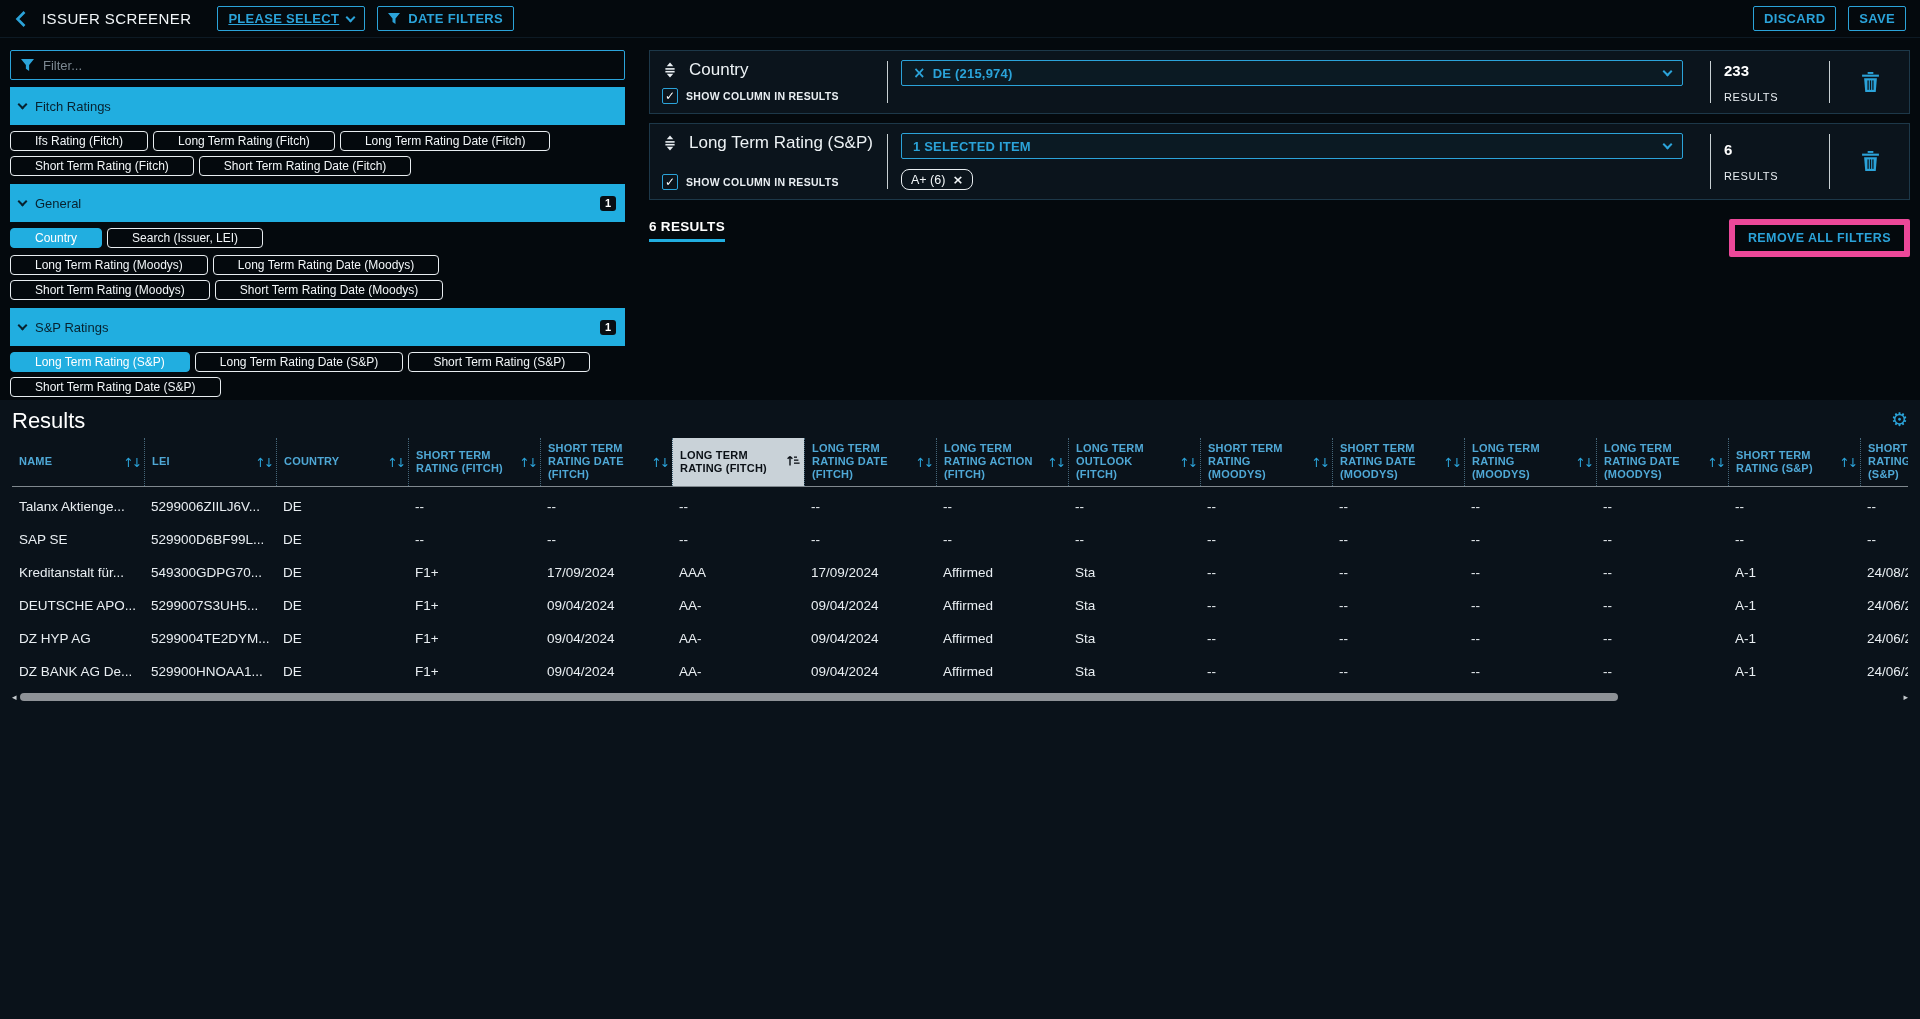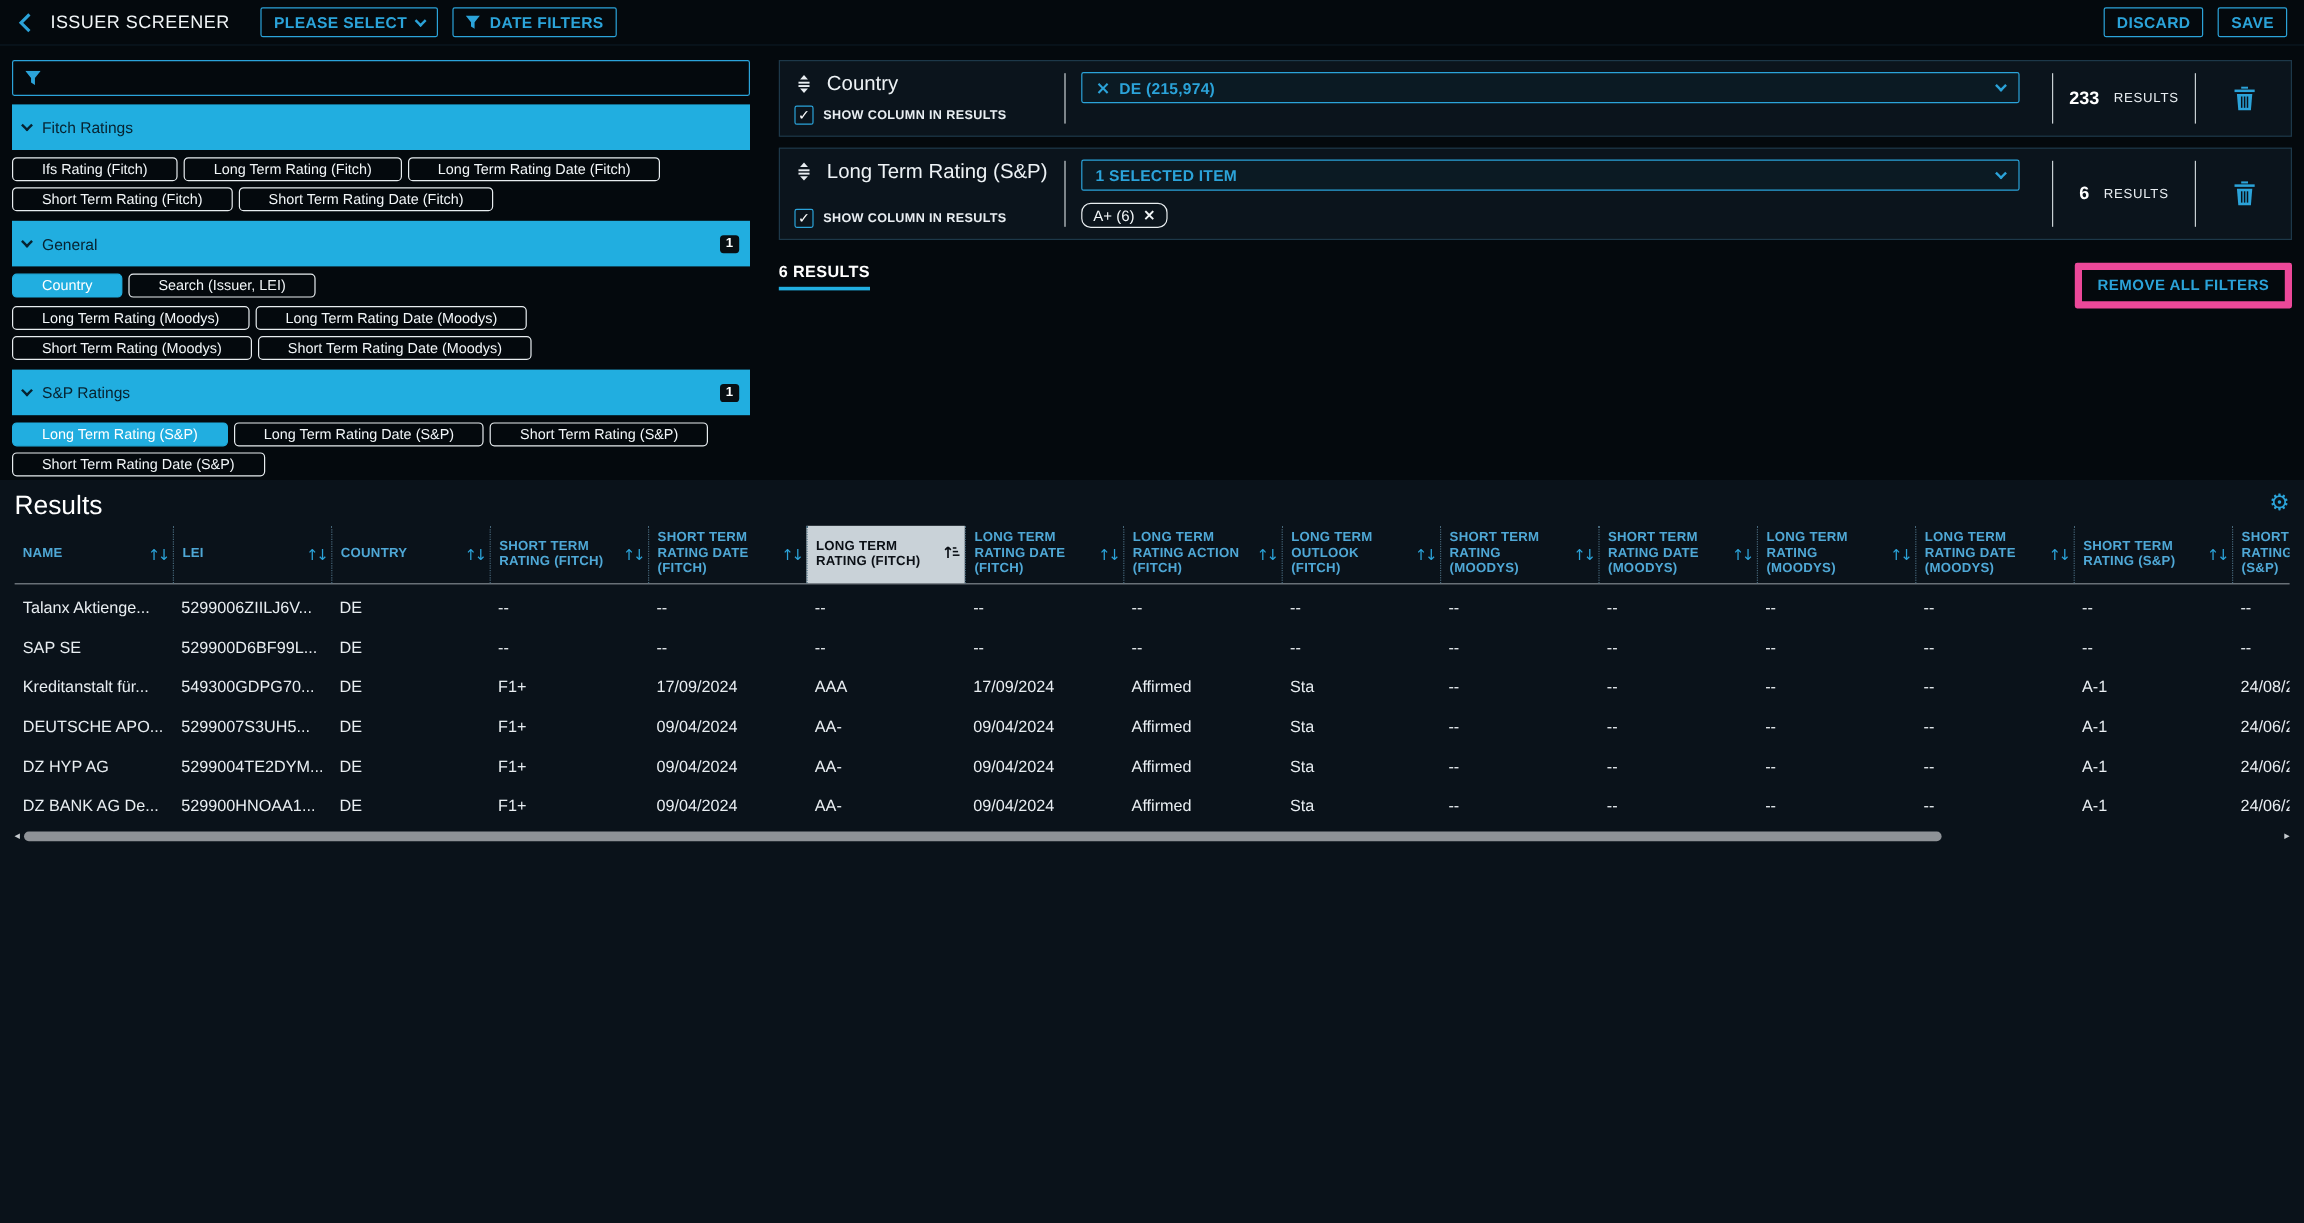--- a/index.html
+++ b/index.html
@@ -17,21 +17,21 @@
     height:38px; display:flex; align-items:center; gap:12px;
     padding:0 14px; background:#04090D; border-bottom:1px solid #0D1A24;
   }
   .back { display:flex; align-items:center; cursor:pointer; margin-right:2px; }
   .tb-title { font-size:15px; letter-spacing:.4px; color:#F2F6F8; margin-right:14px; }
   .tb-btn {
     background:transparent; border:1px solid #2BA3D9; color:#2BA3D9;
     font-family:inherit; font-size:13px; font-weight:bold; letter-spacing:.3px;
     padding:4px 10px; border-radius:2px; display:flex; align-items:center; gap:8px; cursor:pointer;
   }
-  .select-btn { min-width:130px; justify-content:space-between; }
+  .select-btn { min-width:130px; justify-content:space-between;text-decoration:underline; }
   .spacer { flex:1; }
 
   .chev {
     width:7px; height:7px; border-right:2px solid #2BA3D9; border-bottom:2px solid #2BA3D9;
     transform:rotate(45deg); display:inline-block; margin-top:-3px;
   }
   .chev.dark { border-color:#07222F; }
 
   
   .filters-area { display:flex; gap:24px; padding:12px 10px 0 10px; height:362px; overflow:hidden; }
@@ -85,21 +85,21 @@
     display:flex; align-items:center; justify-content:space-between; padding:0 11px; cursor:pointer;
   }
   .select-val { display:flex; align-items:center; gap:7px; color:#2BA3D9; font-size:13px; font-weight:600; letter-spacing:.2px; }
   .sel-x { font-size:15px; font-weight:bold; font-family:"DejaVu Sans",sans-serif; margin-top:-1px; }
   .tag-row { margin-top:10px; display:flex; gap:6px; }
   .tag {
     border:1.5px solid #E8EDF0; border-radius:8px; padding:2px 9px; font-size:12.5px;
     color:#F2F6F8; display:inline-flex; align-items:center; gap:7px; cursor:pointer;
   }
   .tag-x { font-weight:bold; font-family:"DejaVu Sans",sans-serif; font-size:13px; }
-  .count-zone { width:92px; flex:0 0 92px; display:flex; align-items:center; justify-content:center; gap:12px; }
+  .count-zone { width:92px; flex:0 0 92px; display:flex; flex-direction:column; align-items:flex-start; justify-content:center; gap:12px; }
   .count-num { font-size:15px; font-weight:bold; color:#FFFFFF; }
   .count-label { font-size:11px; letter-spacing:.6px; color:#E9EEF2; }
   .trash-zone { width:54px; flex:0 0 54px; display:flex; align-items:center; justify-content:center; cursor:pointer; }
 
   .results-bar { display:flex; justify-content:space-between; align-items:flex-start; margin-top:10px; }
   .results-tab {
     font-size:13.5px; font-weight:bold; color:#FFFFFF; letter-spacing:.3px;
     padding-bottom:5px; border-bottom:3px solid #21AEE0; cursor:pointer;
   }
   .outline-btn {
@@ -169,20 +169,21 @@
   <button class="tb-btn">SAVE</button>
 </div>
 
 <div class="filters-area">
 
   <div class="left-panel">
     <div class="filter-input">
       <svg width="13" height="13" viewBox="0 0 12 12">
           <path d="M0 0h12L7.5 5.5V11L4.5 9V5.5Z" fill="#2BA3D9"></path>
         </svg>
+      <input placeholder="Filter..." style="">
     </div>
     <div>
         <div class="section-header">
           <span class="chev dark"></span>
           <span class="section-label">Fitch Ratings</span>
         </div>
         <div class="chips">
           <span class="chip">Ifs Rating (Fitch)</span>
           <span class="chip">Long Term Rating (Fitch)</span>
           <span class="chip">Long Term Rating Date (Fitch)</span>

